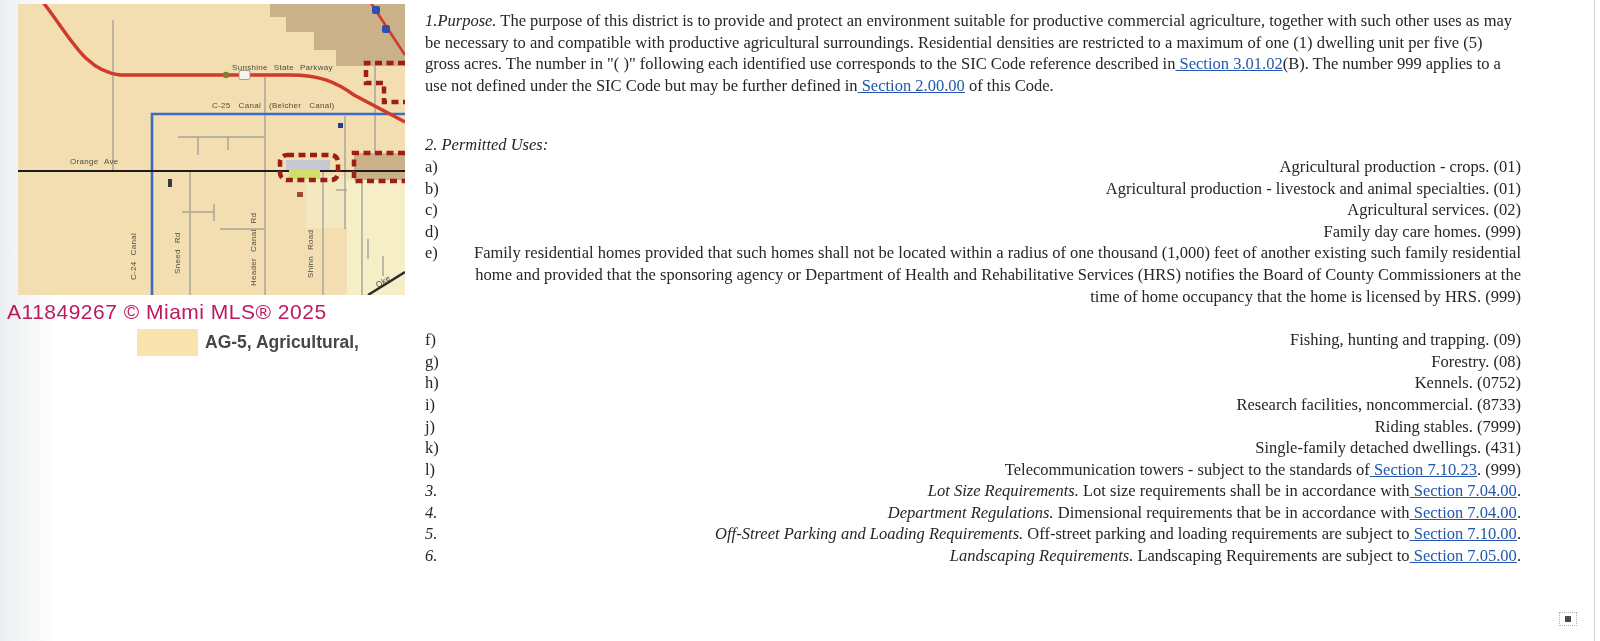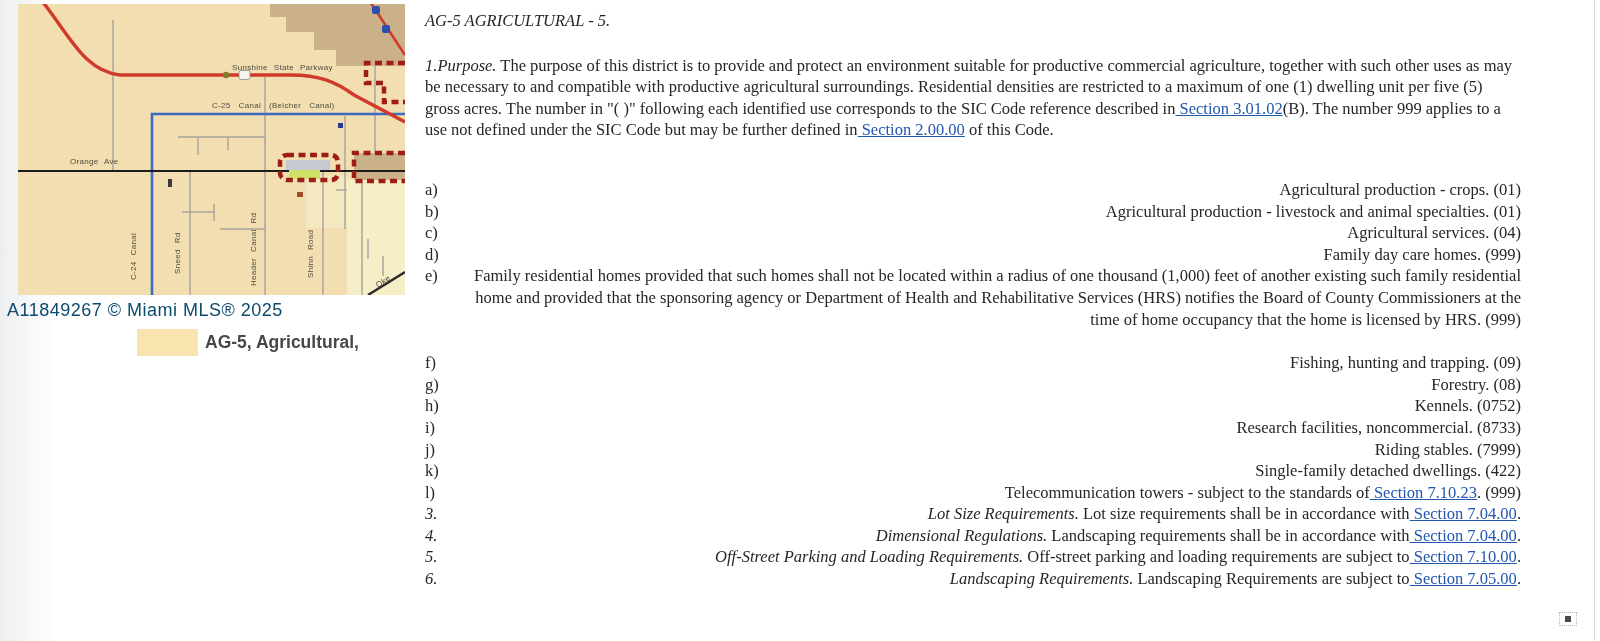--- a/index.html
+++ b/index.html
@@ -16,21 +16,21 @@
     position:absolute;left:18px;top:4px;width:387px;height:209px;
   }
   .map-label{
     font-family:"Liberation Sans", sans-serif;
     font-size:8px;fill:#4f4c42;letter-spacing:.3px;word-spacing:3.5px;
   }
   .map-label.wide{word-spacing:5.5px;}
   .attribution{
     position:absolute;left:7px;top:300px;
     font-family:"Liberation Sans", sans-serif;
-    font-size:18px;color:#0c4a6e;letter-spacing:.5px;white-space:nowrap;
+    font-size:21px;color:#be185d;letter-spacing:.5px;white-space:nowrap;
   }
   .legend{
     position:absolute;left:90px;top:329px;display:flex;align-items:center;padding-left:47px;
   }
   .legend .swatch{
     width:61px;height:27px;background:#f9e3ae;display:inline-block;flex:none;
   }
   .legend .legend-label{
     font-family:"Liberation Sans", sans-serif;
     font-weight:bold;font-size:17.5px;color:#474747;margin-left:7px;white-space:nowrap;
@@ -132,36 +132,36 @@
 </div>
 
 <div class="attribution">A11849267 © Miami MLS® 2025</div>
 
 <div class="legend">
   <span class="swatch"></span>
   <span class="legend-label">AG-5, Agricultural,</span>
 </div>
 
 <div class="doc">
-  <div class="doc-title">AG-5 AGRICULTURAL - 5.</div>
 
   <p class="purpose"><span class="it">1.Purpose.</span><span> The purpose of this district is to provide and protect an environment suitable for productive commercial agriculture, together with such other uses as may be necessary to and compatible with productive agricultural surroundings. Residential densities are restricted to a maximum of one (1) dwelling unit per five (5) gross acres. The number in "(  )" following each identified use corresponds to the SIC Code reference described in</span><a class="doclink"> Section 3.01.02</a><span>(B). The number 999 applies to a use not defined under the SIC Code but may be further defined in</span><a class="doclink"> Section 2.00.00</a><span> of this Code.</span></p>
 
+  <div class="heading">2. Permitted Uses:</div>
 
   <div class="li">
       <span class="marker">a)</span>
       <span class="txt">Agricultural production - crops. (01)</span>
     </div>
   <div class="li">
       <span class="marker">b)</span>
       <span class="txt">Agricultural production - livestock and animal specialties. (01)</span>
     </div>
   <div class="li">
       <span class="marker">c)</span>
-      <span class="txt">Agricultural services. (04)</span>
+      <span class="txt">Agricultural services. (02)</span>
     </div>
   <div class="li">
       <span class="marker">d)</span>
       <span class="txt">Family day care homes. (999)</span>
     </div>
   <div class="li">
       <span class="marker">e)</span>
       <span class="txt">Family residential homes provided that such homes shall not be located within a radius of one thousand (1,000) feet of another existing such family residential home and provided that the sponsoring agency or Department of Health and Rehabilitative Services (HRS) notifies the Board of County Commissioners at the time of home occupancy that the home is licensed by HRS. (999)</span>
     </div>
 
@@ -180,34 +180,34 @@
   <div class="li">
       <span class="marker">i)</span>
       <span class="txt">Research facilities, noncommercial. (8733)</span>
     </div>
   <div class="li">
       <span class="marker">j)</span>
       <span class="txt">Riding stables. (7999)</span>
     </div>
   <div class="li">
       <span class="marker">k)</span>
-      <span class="txt">Single-family detached dwellings. (422)</span>
+      <span class="txt">Single-family detached dwellings. (431)</span>
     </div>
   <div class="li">
       <span class="marker">l)</span>
       <span class="txt"><span>Telecommunication towers - subject to the standards of</span><a class="doclink"> Section 7.10.23</a><span>. (999)</span></span>
     </div>
 
   <div class="li">
       <span class="marker num">3.</span>
       <span class="txt"><span class="it">Lot Size Requirements.</span><span> Lot size requirements shall be in accordance with</span><a class="doclink"> Section 7.04.00</a><span>.</span></span>
     </div>
   <div class="li">
       <span class="marker num">4.</span>
-      <span class="txt"><span class="it">Dimensional Regulations.</span><span> Landscaping requirements shall be in accordance with</span><a class="doclink"> Section 7.04.00</a><span>.</span></span>
+      <span class="txt"><span class="it">Department Regulations.</span><span> Dimensional requirements that be in accordance with</span><a class="doclink"> Section 7.04.00</a><span>.</span></span>
     </div>
   <div class="li">
       <span class="marker num">5.</span>
       <span class="txt"><span class="it">Off-Street Parking and Loading Requirements.</span><span> Off-street parking and loading requirements are subject to</span><a class="doclink"> Section 7.10.00</a><span>.</span></span>
     </div>
   <div class="li">
       <span class="marker num">6.</span>
       <span class="txt"><span class="it">Landscaping Requirements.</span><span> Landscaping Requirements are subject to</span><a class="doclink"> Section 7.05.00</a><span>.</span></span>
     </div>
 </div>

